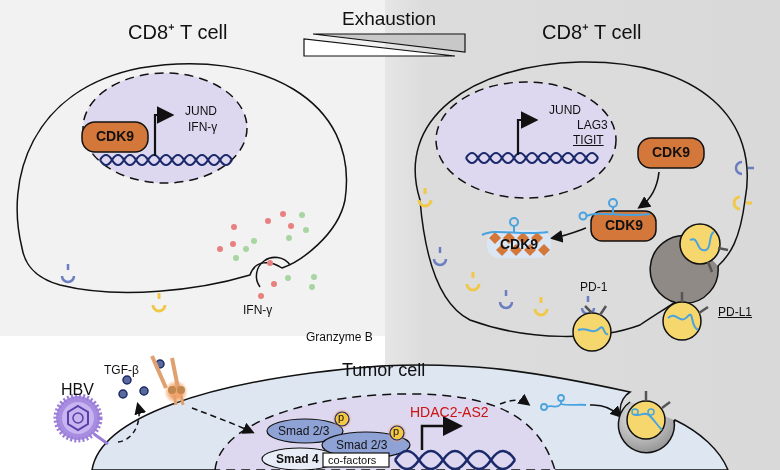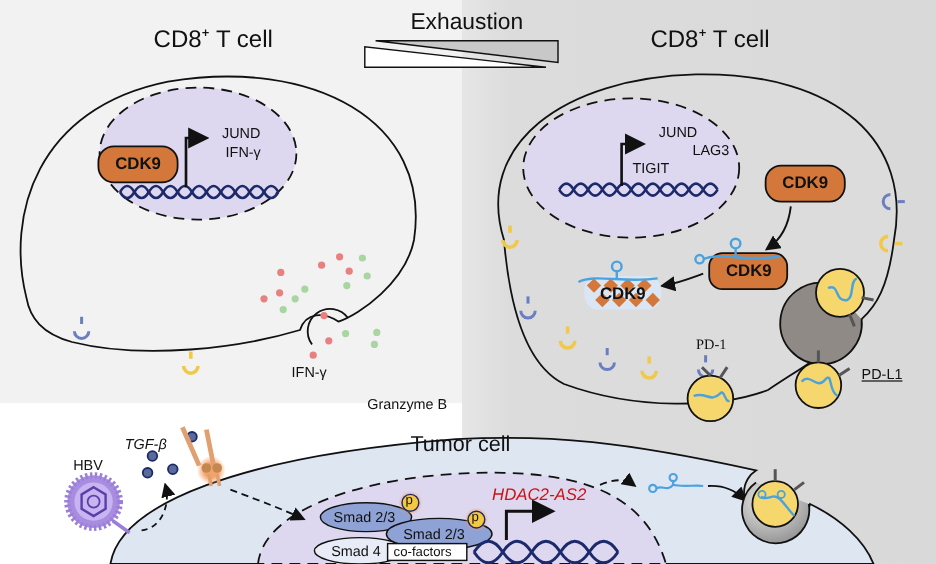--- a/index.html
+++ b/index.html
@@ -226,33 +226,33 @@
 
   <div class="lbl" style="left:86px;top:128px;width:58px;text-align:center;font-size:14px;font-weight:bold;">CDK9</div>
   <div class="lbl" style="left:185px;top:104px;font-size:12px;">JUND</div>
   <div class="lbl" style="left:188px;top:120px;font-size:12px;">IFN-γ</div>
 
   <div class="lbl" style="left:243px;top:303px;font-size:12px;">IFN-γ</div>
   <div class="lbl" style="left:306px;top:298px;font-size:12px;margin-top:32px;">Granzyme B</div>
 
   <div class="lbl" style="left:549px;top:103px;font-size:12px;line-height:15px;">JUND</div>
   <div class="lbl" style="left:549px;top:118px;font-size:12px;line-height:15px;margin-left:28px;">LAG3</div>
-  <div class="lbl" style="left:527px;top:133px;font-size:12px;line-height:15px;">TIGIT</div>
+  <div class="lbl" style="left:573px;top:133px;font-size:12px;line-height:15px;text-decoration:underline;">TIGIT</div>
 
   <div class="lbl" style="left:642px;top:144px;width:58px;text-align:center;font-size:14px;font-weight:bold;">CDK9</div>
   <div class="lbl" style="left:594px;top:217px;width:60px;text-align:center;font-size:14px;font-weight:bold;">CDK9</div>
   <div class="lbl" style="left:489px;top:236px;width:60px;text-align:center;font-size:14px;font-weight:bold;">CDK9</div>
 
-  <div class="lbl" style="left:580px;top:280px;font-size:12px;font-family:Liberation Serif, serif;">PD-1</div>
+  <div class="lbl" style="left:580px;top:280px;font-size:12px;">PD-1</div>
   <div class="lbl" style="left:718px;top:305px;font-size:12px;text-decoration:underline;">PD-L1</div>
 
   <div class="lbl" style="left:342px;top:340px;font-size:18px;margin-top:20px;">Tumor cell</div>
-  <div class="lbl" style="left:61px;top:381px;font-size:12px;">HBV</div>
-  <div class="lbl" style="left:104px;top:363px;font-size:12px;font-style:italic;">TGF-β</div>
+  <div class="lbl" style="left:61px;top:381px;font-size:16px;">HBV</div>
+  <div class="lbl" style="left:104px;top:363px;font-size:12px;">TGF-β</div>
 
   <div class="lbl" style="left:278px;top:424px;font-size:12px;">Smad 2/3</div>
   <div class="lbl" style="left:336px;top:438px;font-size:12px;">Smad 2/3</div>
-  <div class="lbl" style="left:276px;top:452px;font-size:12px;">Smad 4</div>
+  <div class="lbl" style="left:276px;top:452px;font-size:12px;font-weight:bold;">Smad 4</div>
   <div class="lbl" style="left:328px;top:454px;font-size:11px;">co-factors</div>
   <div class="lbl" style="left:338px;top:411px;font-size:11px;">p</div>
   <div class="lbl" style="left:393px;top:425px;font-size:11px;">p</div>
-  <div class="lbl" style="left:410px;top:404px;font-size:14px;font-style:italic;color:#cc1111;">HDAC2-AS2</div>
+  <div class="lbl" style="left:410px;top:404px;font-size:14px;color:#cc1111;">HDAC2-AS2</div>
 </div>
 
 </body></html>

